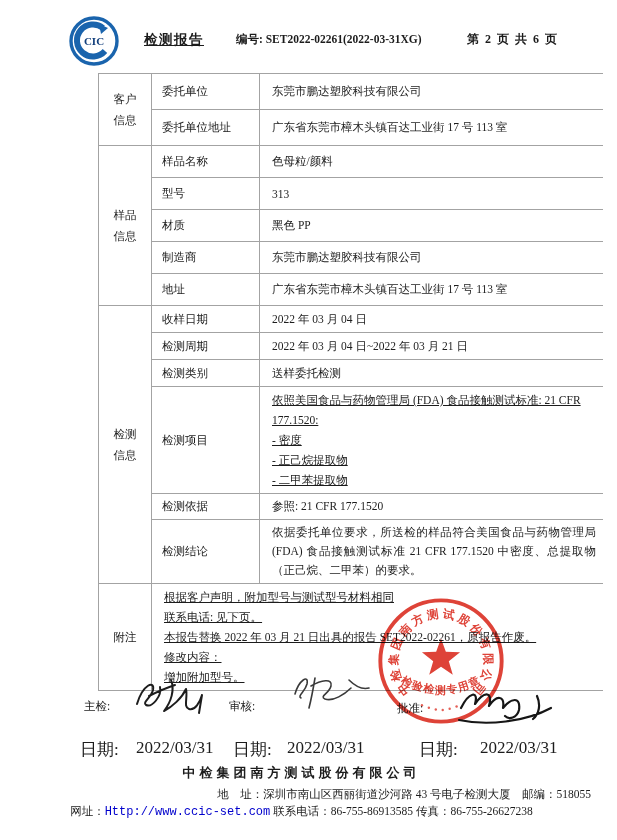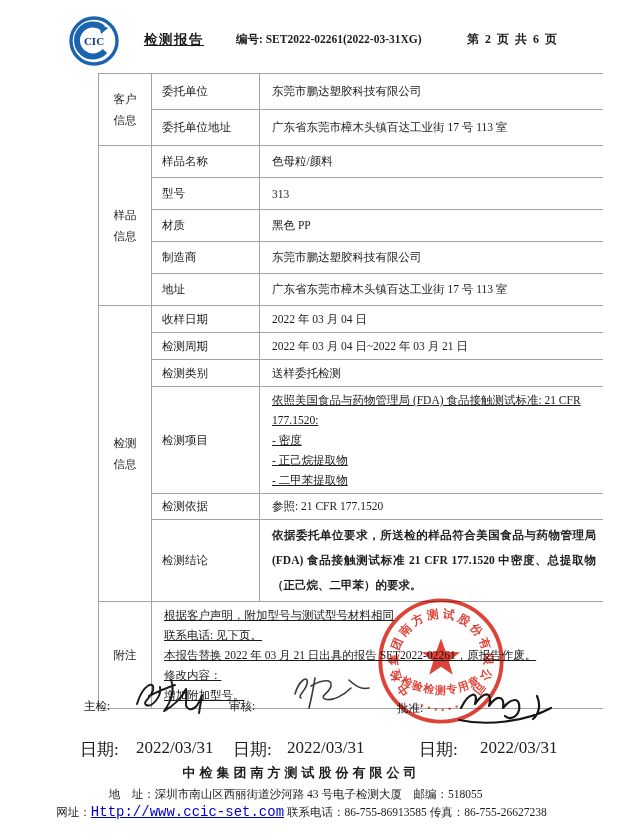--- a/index.html
+++ b/index.html
@@ -13,37 +13,37 @@
   .hdr-title { position:absolute; left:144px; top:31px; font-size:13.5px; font-weight:bold; letter-spacing:1.5px;text-decoration:underline; }
   .hdr-no { position:absolute; left:236px; top:32px; font-size:11.5px; font-weight:bold; }
   .hdr-page { position:absolute; left:467px; top:31px; font-size:12px; font-weight:bold; letter-spacing:1.5px; }
   
   table.info { position:absolute; left:74px; top:73px; width:506px; border-collapse:collapse; table-layout:fixed; font-size:11.5px;margin-left:24px; }
   table.info td { border:1px solid #a3a3a3; vertical-align:middle; }
   td.sec { text-align:center; line-height:21px; font-size:11.5px; }
   td.lbl { padding:2px 4px 2px 10px; }
   td.val { padding:3px 8px 3px 12px; }
   .ml { line-height:20px;text-decoration:underline; }
-  .just { text-align:justify; line-height:25px;font-weight:bold; }
+  .just { text-align:justify; line-height:19px; }
   
   .so-label { position:absolute; font-size:11.5px; z-index:2; }
   .so-date  { position:absolute; font-size:17px; z-index:2; }
   .sig { position:absolute; z-index:6; }
   .sig path { fill:none; stroke-linecap:round; stroke-linejoin:round; }
   
   .stamp { position:absolute; left:376px; top:596px; width:130px; height:130px; z-index:5;
            mix-blend-mode:multiply; opacity:.93; }
   .stamp text { font-family:"Liberation Serif","DejaVu Serif",serif; font-weight:bold; }
   
   .ft-company { position:absolute; left:0; right:0; top:764px; text-align:center;
                 font-size:13px; font-weight:bold; letter-spacing:4px; }
-  .ft-line2 { position:absolute; left:0; right:12px; top:787px; text-align:center; font-size:11.5px; }
+  .ft-line2 { position:absolute; left:0; right:12px; top:787px; text-align:right; font-size:11.5px; }
   .ft-line3 { position:absolute; left:0; right:0; top:804px; text-align:center; font-size:11.5px; }
-  .ft-url { color:#0000cc; text-decoration:underline; font-family:"Liberation Mono","DejaVu Sans Mono",monospace;
-            font-size:14px; cursor:pointer; }
+  .ft-url { color:#0000cc; font-family:"Liberation Mono","DejaVu Sans Mono",monospace;
+            font-size:12px; cursor:pointer; }
 </style>
 </head>
 <body>
 
 <div class="page">
 
   <svg class="logo" viewBox="0 0 58 52">
     <circle cx="29" cy="26" r="23" fill="none" stroke="#1a64ad" stroke-width="3.4"></circle>
     <path d="M38,13 A16,16 0 1,0 40,36" fill="none" stroke="#1a64ad" stroke-width="6"></path>
     <path d="M34,9 L43,13 L36,19 Z" fill="#1a64ad"></path>

